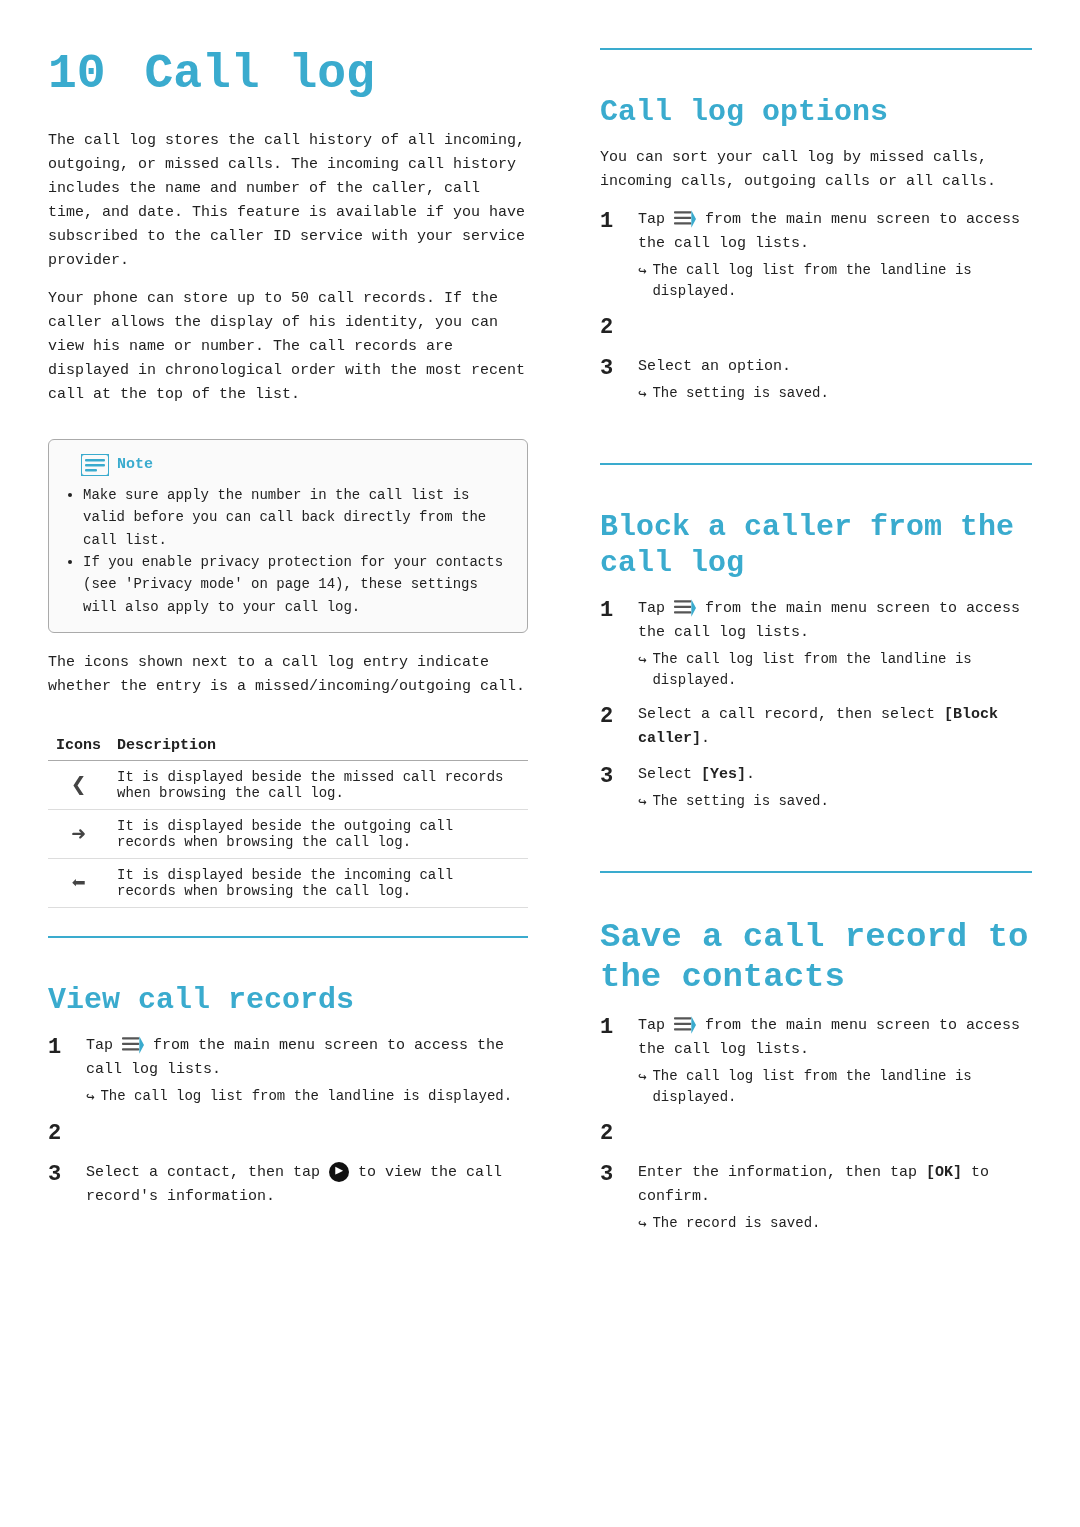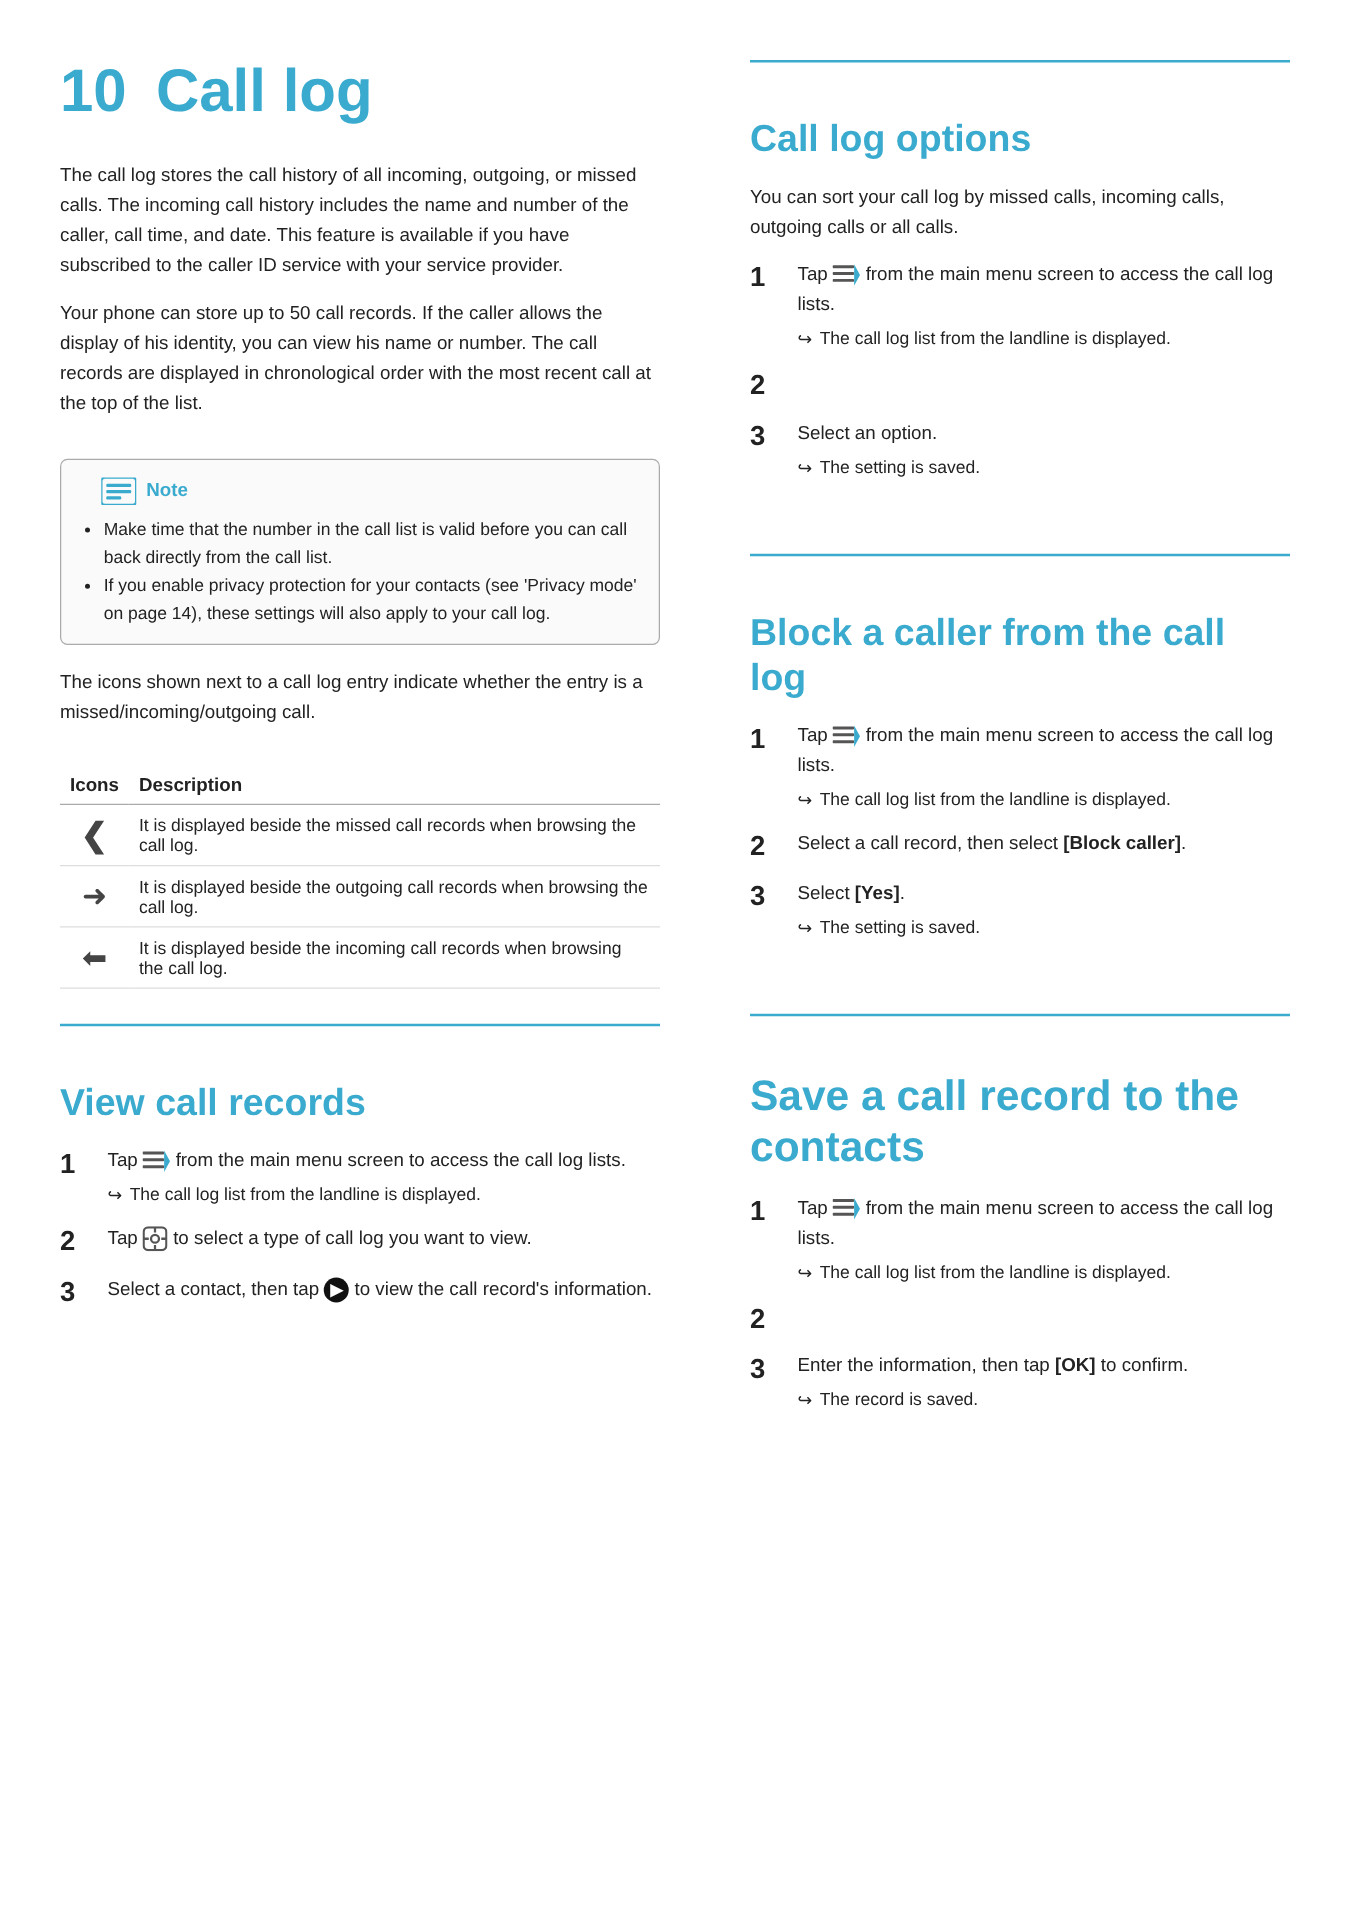--- a/index.html
+++ b/index.html
@@ -11,20 +11,21 @@
       width: 1080px;
       min-height: 1527px;
     }
     .page {
       display: flex;
       flex-direction: row;
       width: 1080px;
       min-height: 1527px;
       padding: 48px 48px 48px 48px;
       gap: 40px;
+      font-family: Liberation Mono, monospace;
     }
     .left-col {
       flex: 0 0 480px;
       max-width: 480px;
       display: flex;
       flex-direction: column;
       gap: 0;
     }
     .right-col {
       flex: 1;
@@ -218,21 +219,21 @@
           <svg width="28" height="22" viewBox="0 0 28 22">
             <rect x="0" y="0" width="28" height="22" rx="3" fill="none" stroke="#3aabce" stroke-width="2"></rect>
             <rect x="4" y="5" width="20" height="2.5" rx="1" fill="#3aabce"></rect>
             <rect x="4" y="10" width="20" height="2.5" rx="1" fill="#3aabce"></rect>
             <rect x="4" y="15" width="12" height="2.5" rx="1" fill="#3aabce"></rect>
           </svg>
         </span>
         <span>Note</span>
       </div>
       <ul class="note-list">
-        <li>Make time that the number in the call list is valid before you can call back directly from the call list.</li>
+        <li>Make sure apply the number in the call list is valid before you can call back directly from the call list.</li>
         <li>If you enable privacy protection for your contacts (see 'Privacy mode' on page 14), these settings will also apply to your call log.</li>
       </ul>
     </div>
 
     <p class="body-text">The icons shown next to a call log entry indicate whether the entry is a missed/incoming/outgoing call.</p>
 
     <table class="icons-table">
       <thead>
         <tr>
           <th>Icons</th>
@@ -271,30 +272,20 @@
               </svg> from the main menu screen to access the call log lists.</span>
           <div class="step-sub">
             <span class="arrow-right">↪</span>
             <span>The call log list from the landline is displayed.</span>
           </div>
         </div>
       </li>
 
       <li>
         <span class="step-num">2</span>
-        <div class="step-content">
-          <span>Tap <svg class="settings-icon-svg" viewBox="0 0 22 22">
-                <rect x="1" y="1" width="20" height="20" rx="4" fill="none" stroke="#555" stroke-width="2"></rect>
-                <circle cx="11" cy="11" r="3.5" fill="none" stroke="#555" stroke-width="2"></circle>
-                <line x1="11" y1="1" x2="11" y2="5.5" stroke="#555" stroke-width="2"></line>
-                <line x1="11" y1="16.5" x2="11" y2="21" stroke="#555" stroke-width="2"></line>
-                <line x1="1" y1="11" x2="5.5" y2="11" stroke="#555" stroke-width="2"></line>
-                <line x1="16.5" y1="11" x2="21" y2="11" stroke="#555" stroke-width="2"></line>
-              </svg> to select a type of call log you want to view.</span>
-        </div>
       </li>
 
       <li>
         <span class="step-num">3</span>
         <div class="step-content">
           <span>Select a contact, then tap <span class="circle-icon">▶</span> to view the call record's information.</span>
         </div>
       </li>
     </ol>
 

